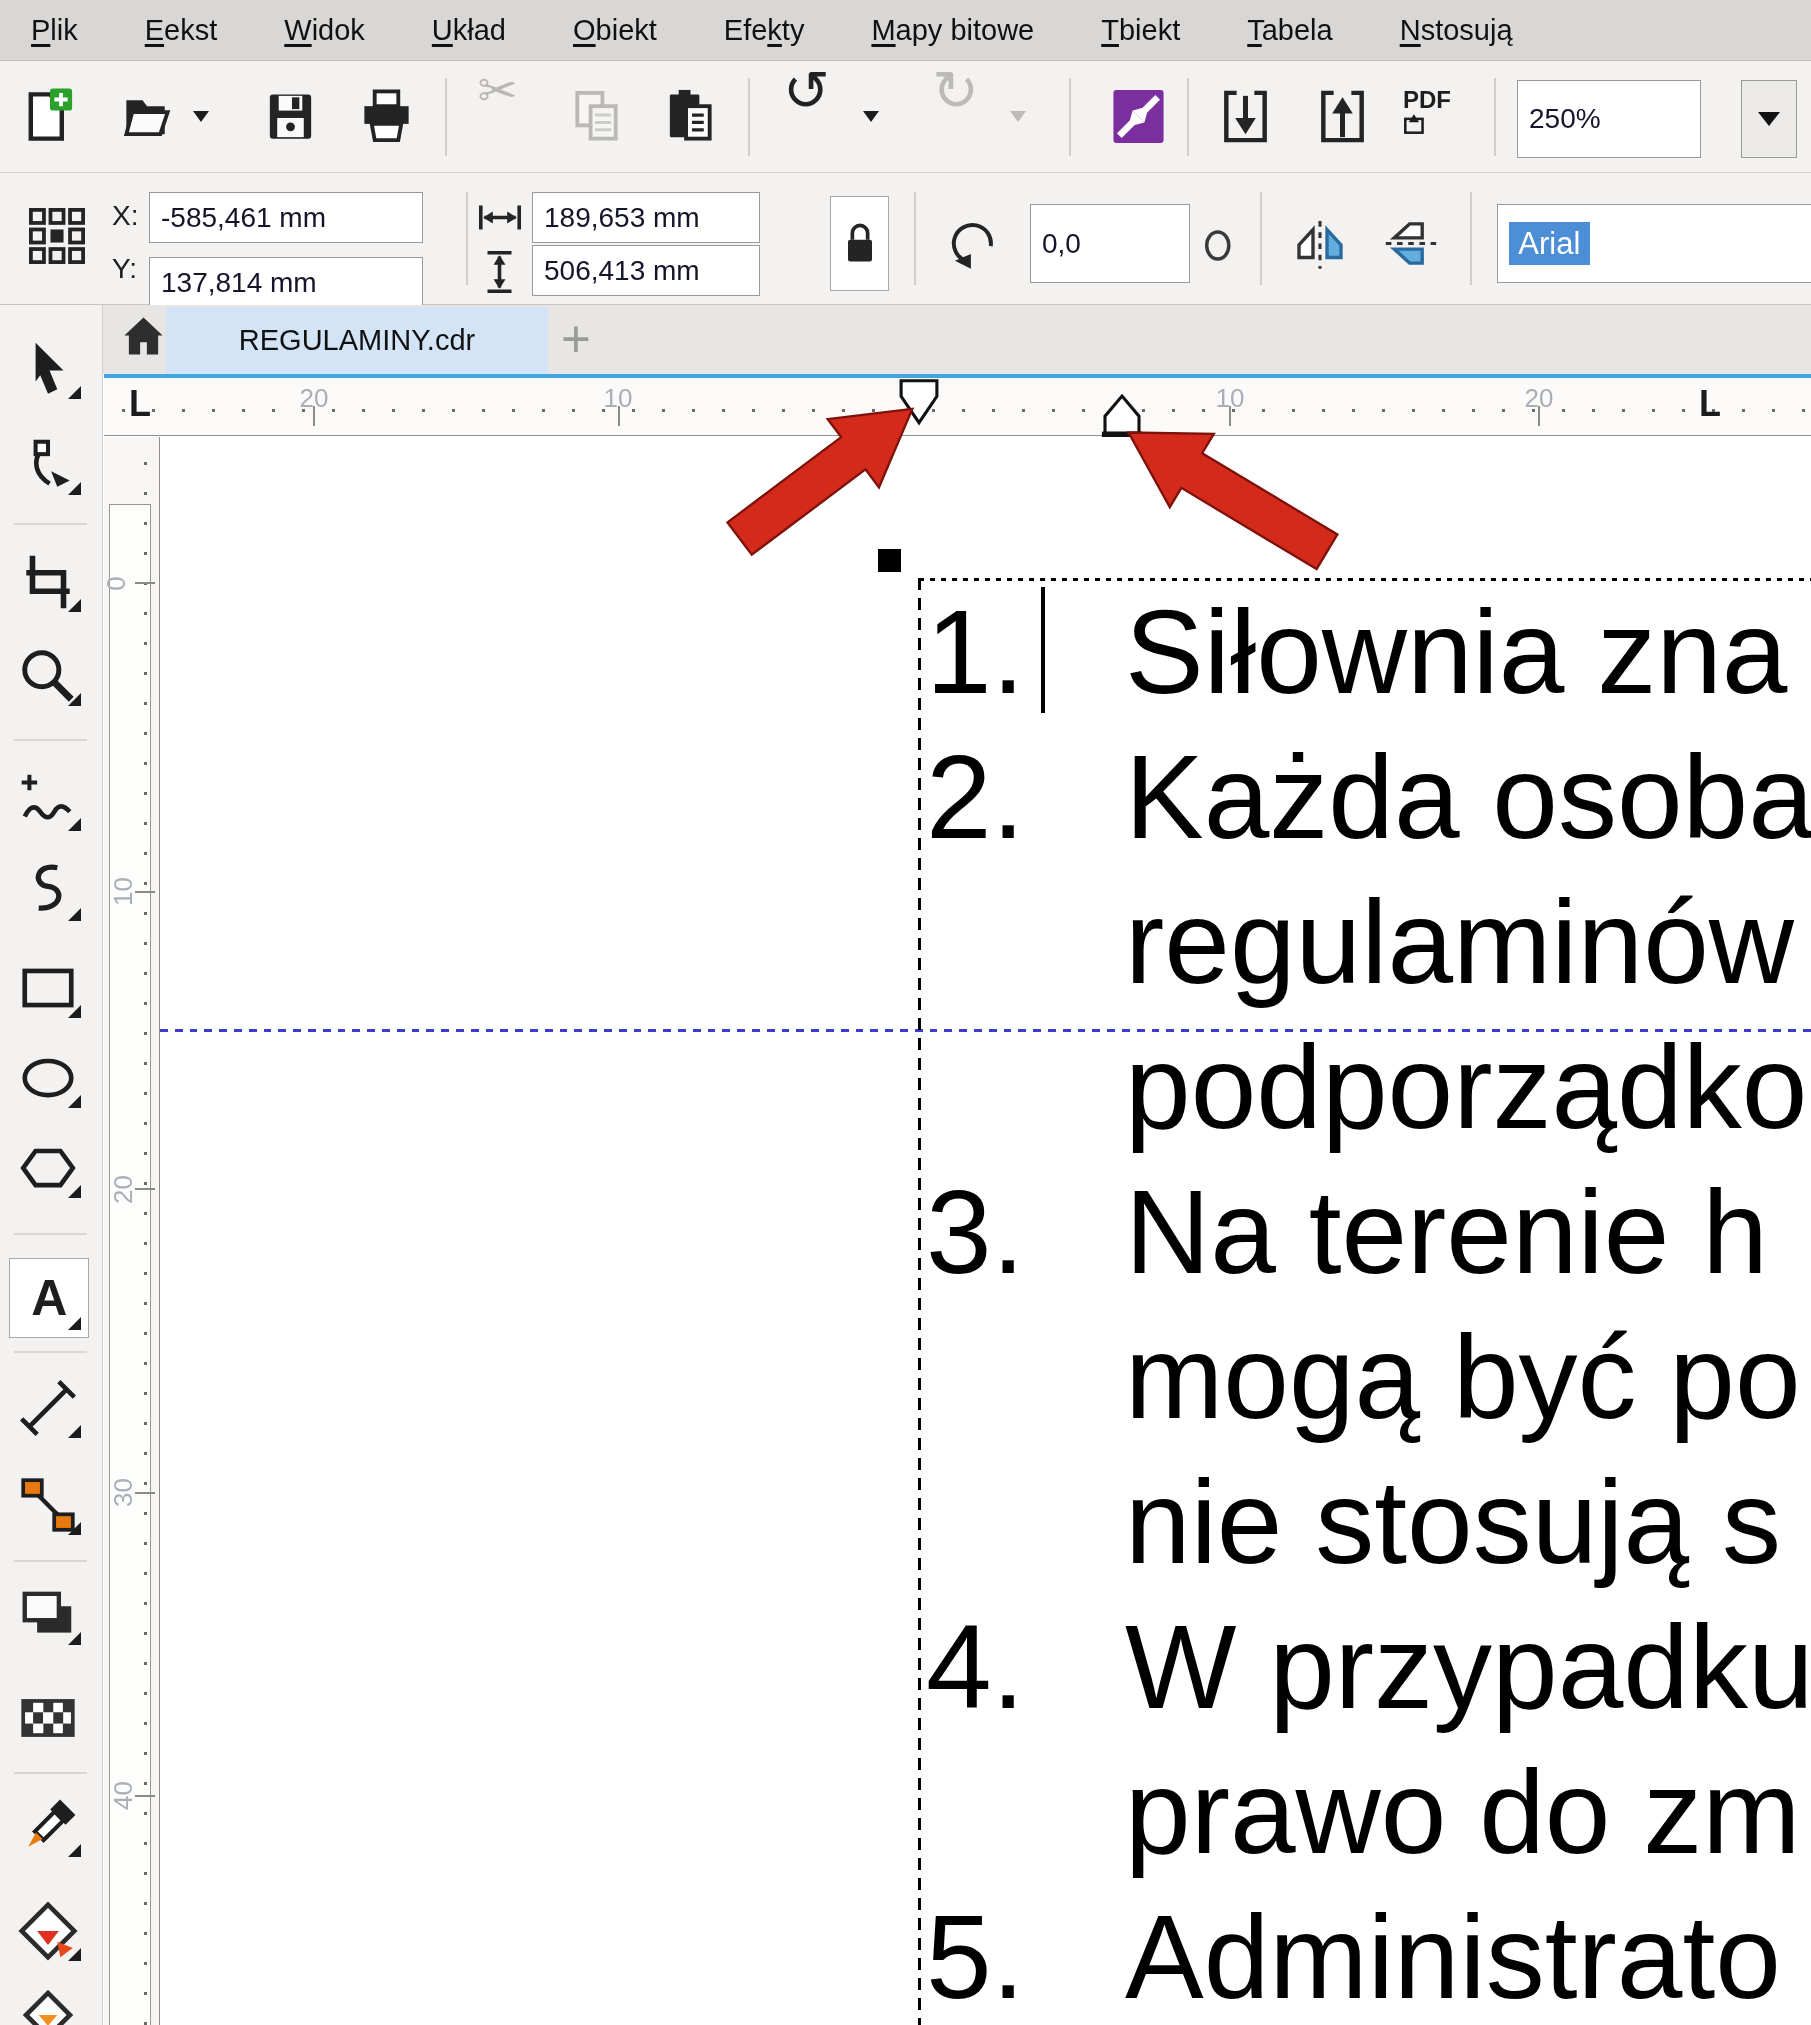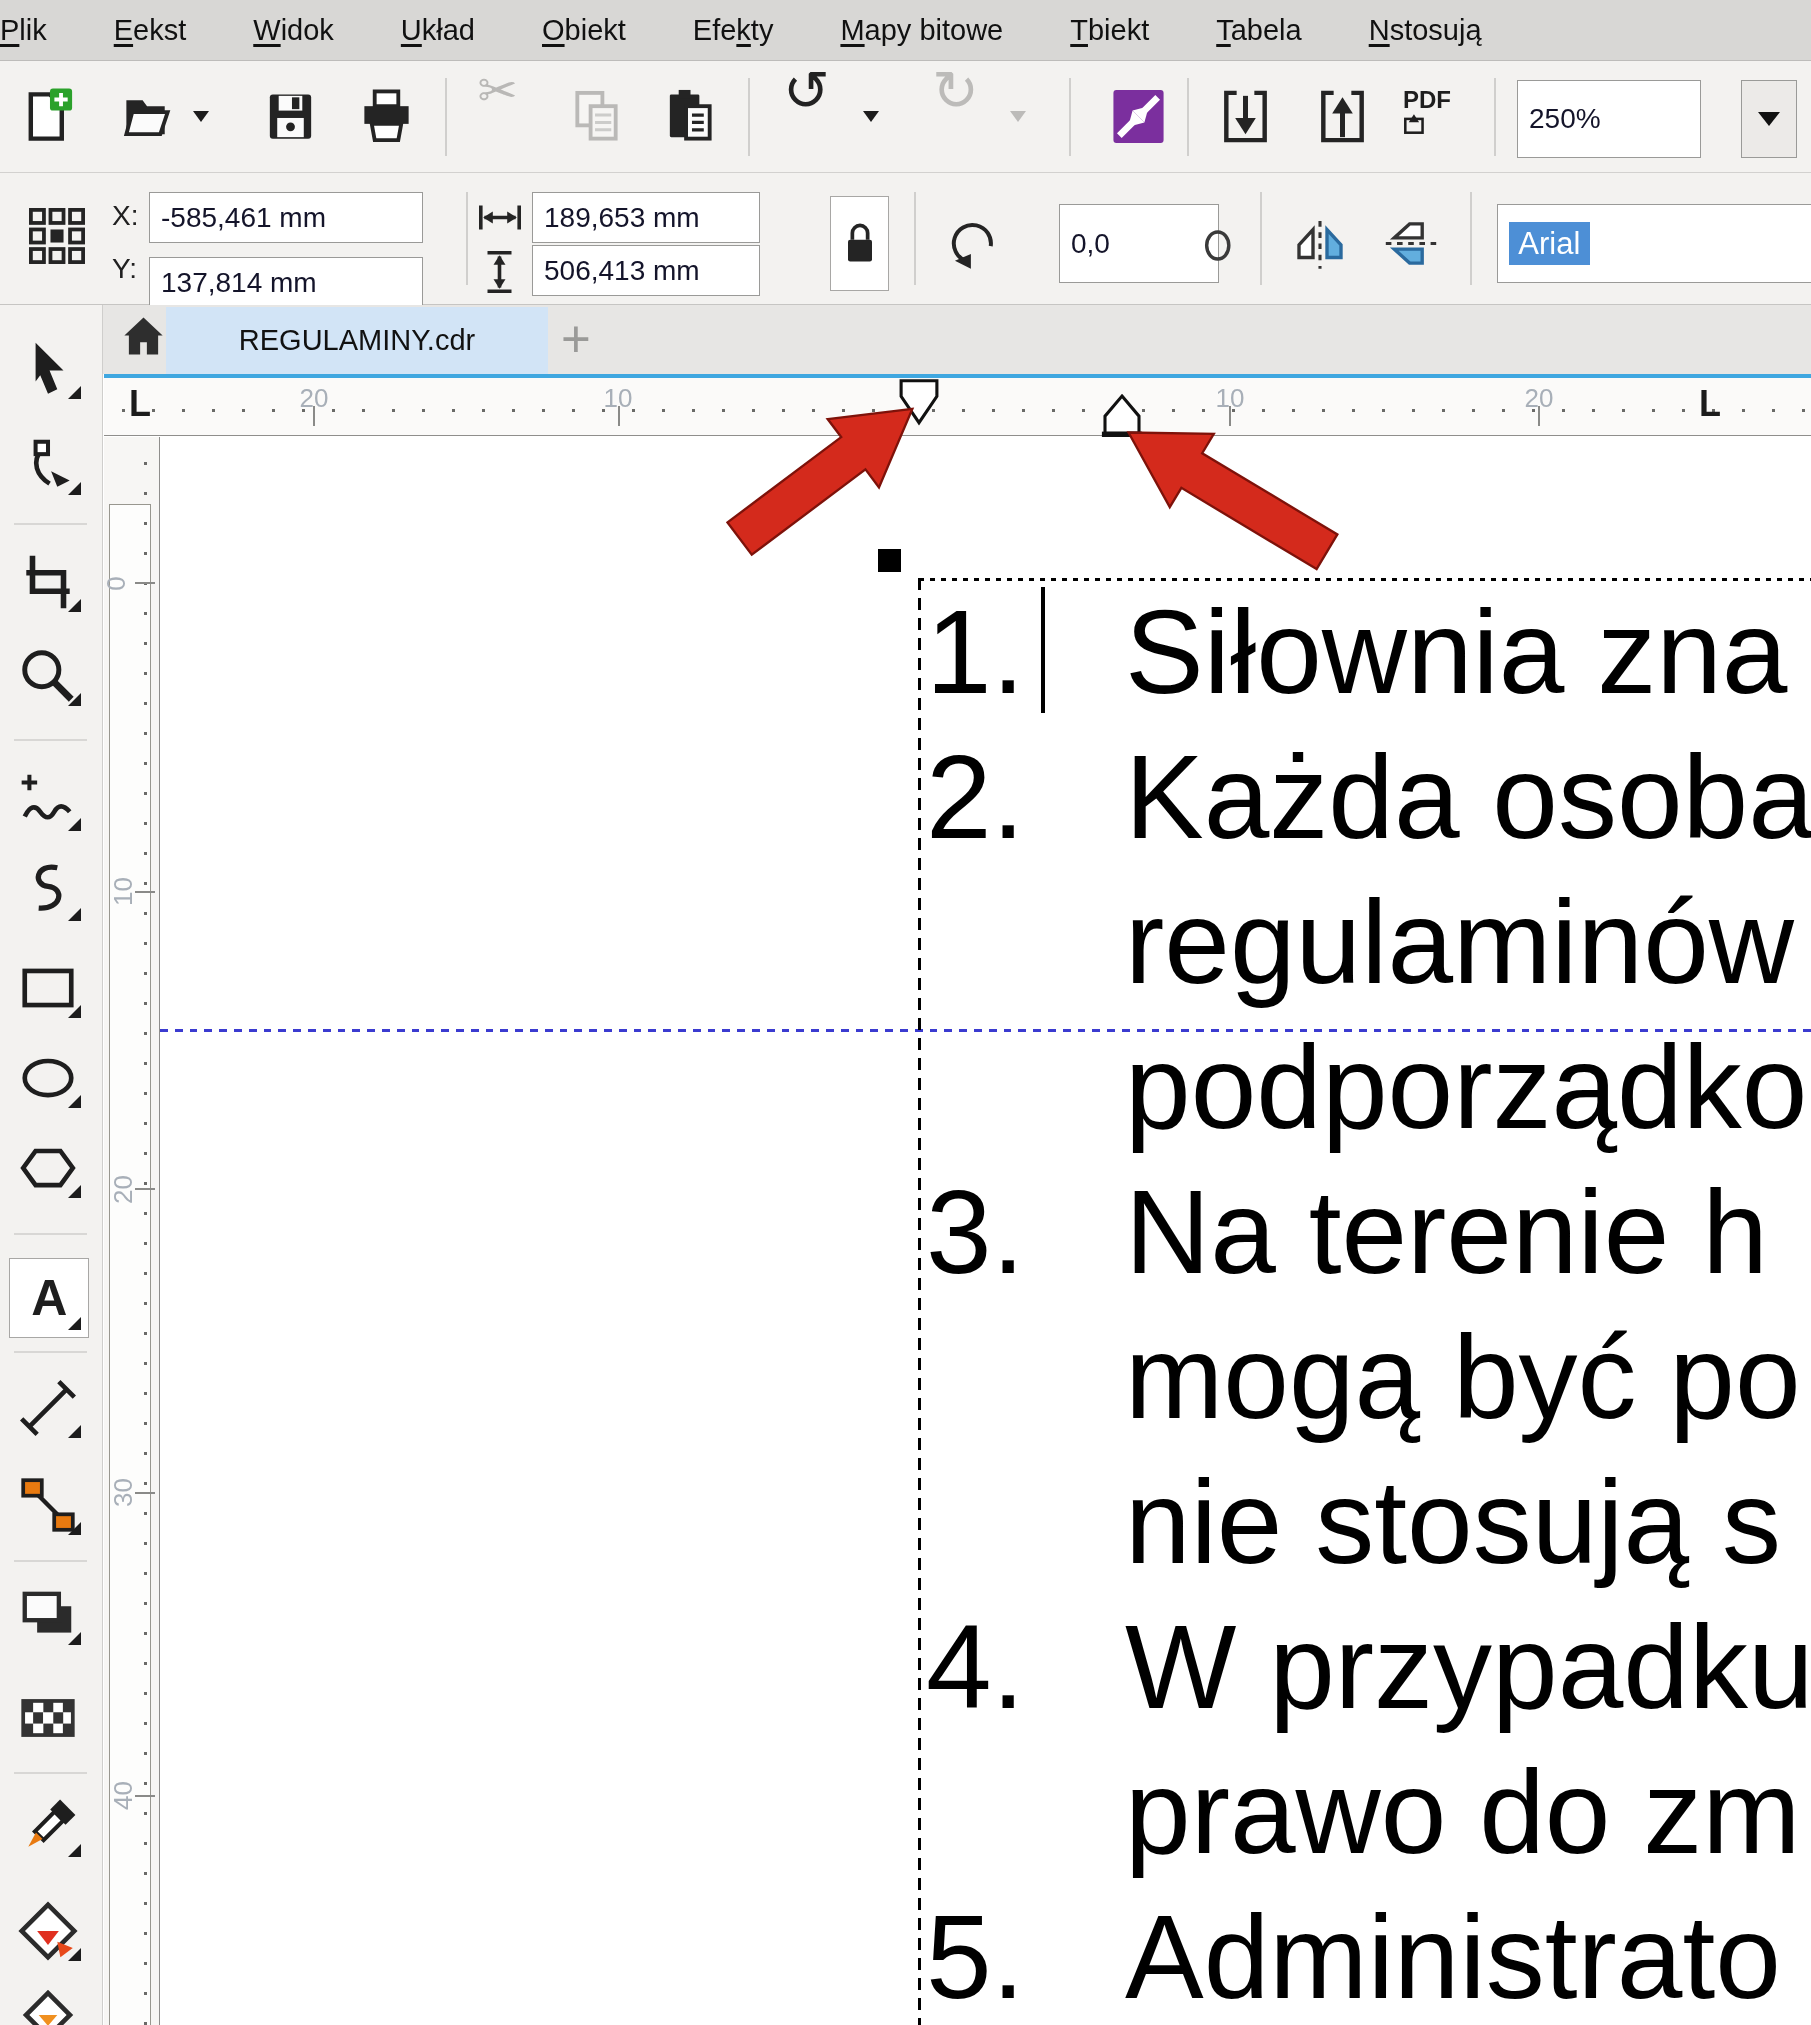--- a/index.html
+++ b/index.html
@@ -3,21 +3,21 @@
 <meta charset="utf-8">
 <style>
   html,body{margin:0;padding:0;}
   body{width:1811px;height:2025px;position:relative;overflow:hidden;
        background:#ffffff;font-family:"Liberation Sans",sans-serif;
        -webkit-font-smoothing:antialiased;}
   .abs{position:absolute;box-sizing:border-box;}
   
   #menubar{left:0;top:0;width:1811px;height:61px;background:#d8d7d5;
            border-bottom:1.6px solid #bdbcba;display:flex;align-items:center;
-           gap:67px;font-size:29px;color:#111;}
+           padding-left:31px;gap:67px;font-size:29px;color:#111;}
   .menu-item{white-space:nowrap;cursor:default;}
   .mu{text-decoration:underline;text-decoration-thickness:3.1px;text-underline-offset:3.9px;}
   
   #toolbar{left:0;top:61px;width:1811px;height:112px;background:#f3f2f0;
            border-bottom:1.6px solid #d2d1cf;}
   .ti{position:absolute;top:26.4px;width:59px;height:59px;}
   .sepv{position:absolute;top:17px;width:1.6px;height:78px;background:#d0cfcd;}
   .caret{position:absolute;width:0;height:0;border-left:8.5px solid transparent;
          border-right:8.5px solid transparent;border-top:11px solid #1c1c1c;top:50px;}
   .caret.gray{border-top-color:#bcbbb9;}
@@ -212,21 +212,21 @@
     <svg width="36" height="48" viewBox="0 0 32 44">
         <path d="M9,18 v-6 a7,7 0 0 1 14,0 v6" fill="none" stroke="#242424" stroke-width="3.4"></path>
         <rect x="5" y="18" width="22" height="20" rx="2" fill="#242424"></rect>
       </svg>
   </div>
   <div class="sepv" style="left:914px;top:18.7px;height:93px"></div>
   <svg class="abs" style="left:947px;top:44px" width="53" height="53" viewBox="0 0 40 40">
       <path d="M14,33 A14,14 0 1 1 33,22" fill="none" stroke="#242424" stroke-width="3"></path>
       <polygon points="6,33 18,28 18,39" fill="#242424"></polygon>
     </svg>
-  <div class="abs field" style="left:1059px;top:31px;width:160px;height:79px">
+  <div class="abs field" style="left:1030px;top:31px;width:160px;height:79px">
       <span>0,0</span>
     </div>
   <svg class="abs" style="left:1203px;top:56px" width="29.5" height="33" viewBox="0 0 24 26">
       <ellipse cx="12" cy="13" rx="9" ry="11" fill="none" stroke="#3a3a3a" stroke-width="2.8"></ellipse>
     </svg>
   <div class="sepv" style="left:1260px;top:18.7px;height:93px"></div>
   <svg class="abs" style="left:1292px;top:45px" width="56" height="51" viewBox="0 0 40 36">
       <polygon points="5,28 15,28 15,8 5,19" fill="#fff" stroke="#333" stroke-width="2.4"></polygon>
       <polygon points="35,28 25,28 25,8 35,19" fill="#62aede" stroke="#2a6a9e" stroke-width="2.4"></polygon>
       <path d="M20,2 v34" stroke="#333" stroke-width="2.2" stroke-dasharray="4 4"></path>

